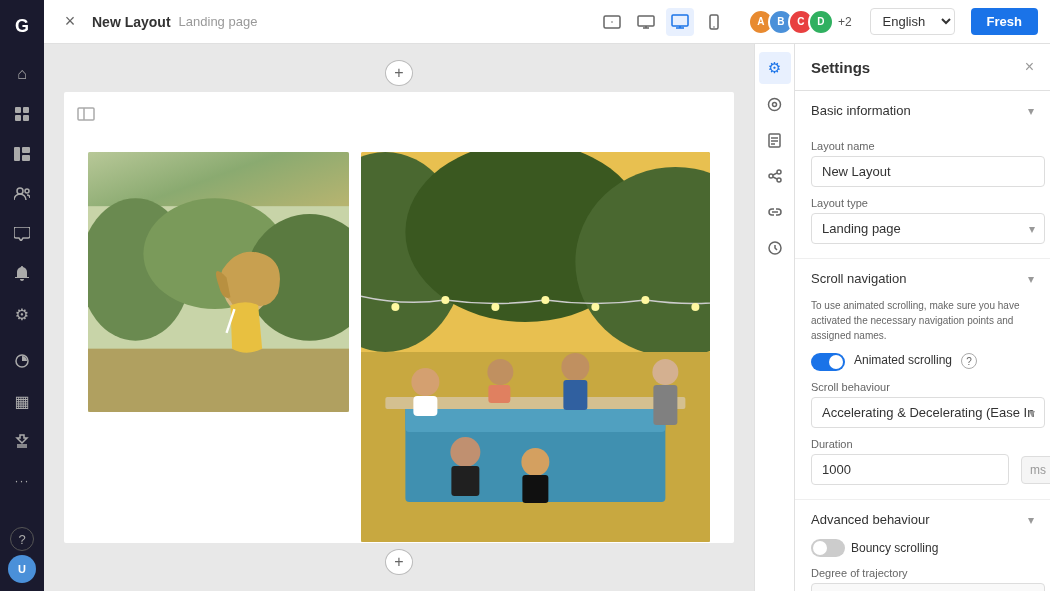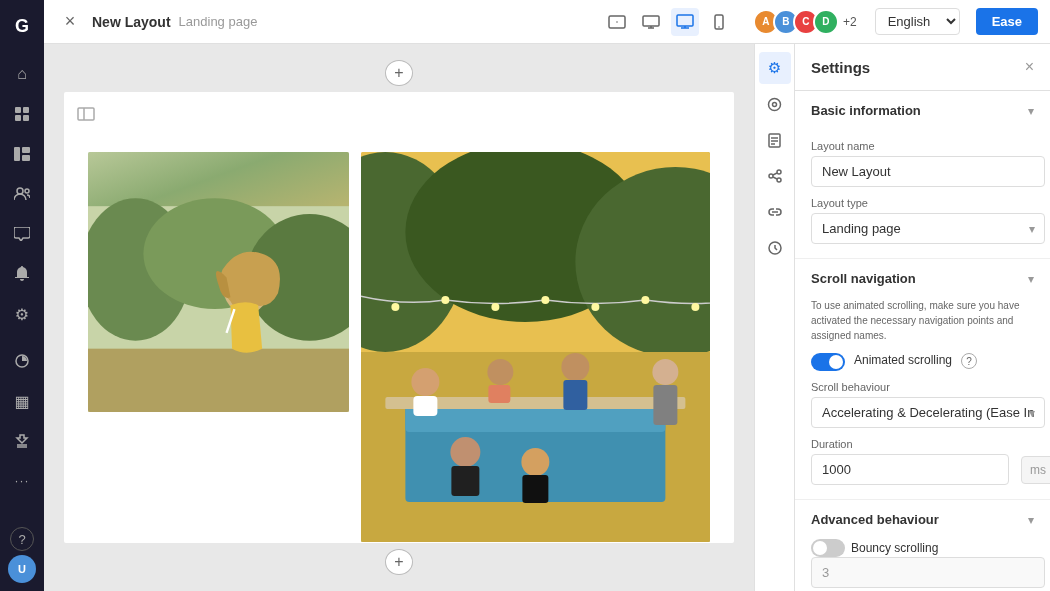--- a/index.html
+++ b/index.html
@@ -272,21 +272,21 @@
       border-bottom: 1px solid #efefef;
     }
     .panel-section-header {
       display: flex;
       align-items: center;
       padding: 12px 16px;
       cursor: pointer;
     }
     .panel-section-title {
       font-size: 13px;
-      font-weight: 700;
+      font-weight: 400;
       color: #333;
       flex: 1;
     }
     .chevron {
       color: #999;
       font-size: 12px;
     }
     .panel-body {
       padding: 0 5px 14px 16px;
     }
@@ -561,21 +561,21 @@
       <div class="user-avatar" style="background:#4a90d9;">B</div>
       <div class="user-avatar" style="background:#e84040;">C</div>
       <div class="user-avatar" style="background:#30b060;">D</div>
       <span class="user-count">+2</span>
     </div>
     <select class="lang-select">
       <option>English</option>
       <option>French</option>
       <option>German</option>
     </select>
-    <button class="save-btn">Ease</button>
+    <button class="save-btn">Fresh</button>
   </div>
 
   <div class="content-area">
 
     <div class="canvas-wrapper">
 
       <div class="add-row-btn">+</div>
 
       <div class="canvas-section">
         <div class="section-toolbar">
@@ -775,19 +775,20 @@
           <span class="chevron">▾</span>
         </div>
         <div class="panel-body">
           <div class="advanced-toggle">
             <div class="toggle-off">
               <div class="toggle-knob"></div>
             </div>
             <span class="toggle-label">Bouncy scrolling</span>
           </div>
 
+          <div class="field-label">Degree of trajectory</div>
           <input class="degree-input" type="text" value="3" style="">
         </div>
       </div>
     </div>
 
   </div>
 </div>
 
 </body></html>

